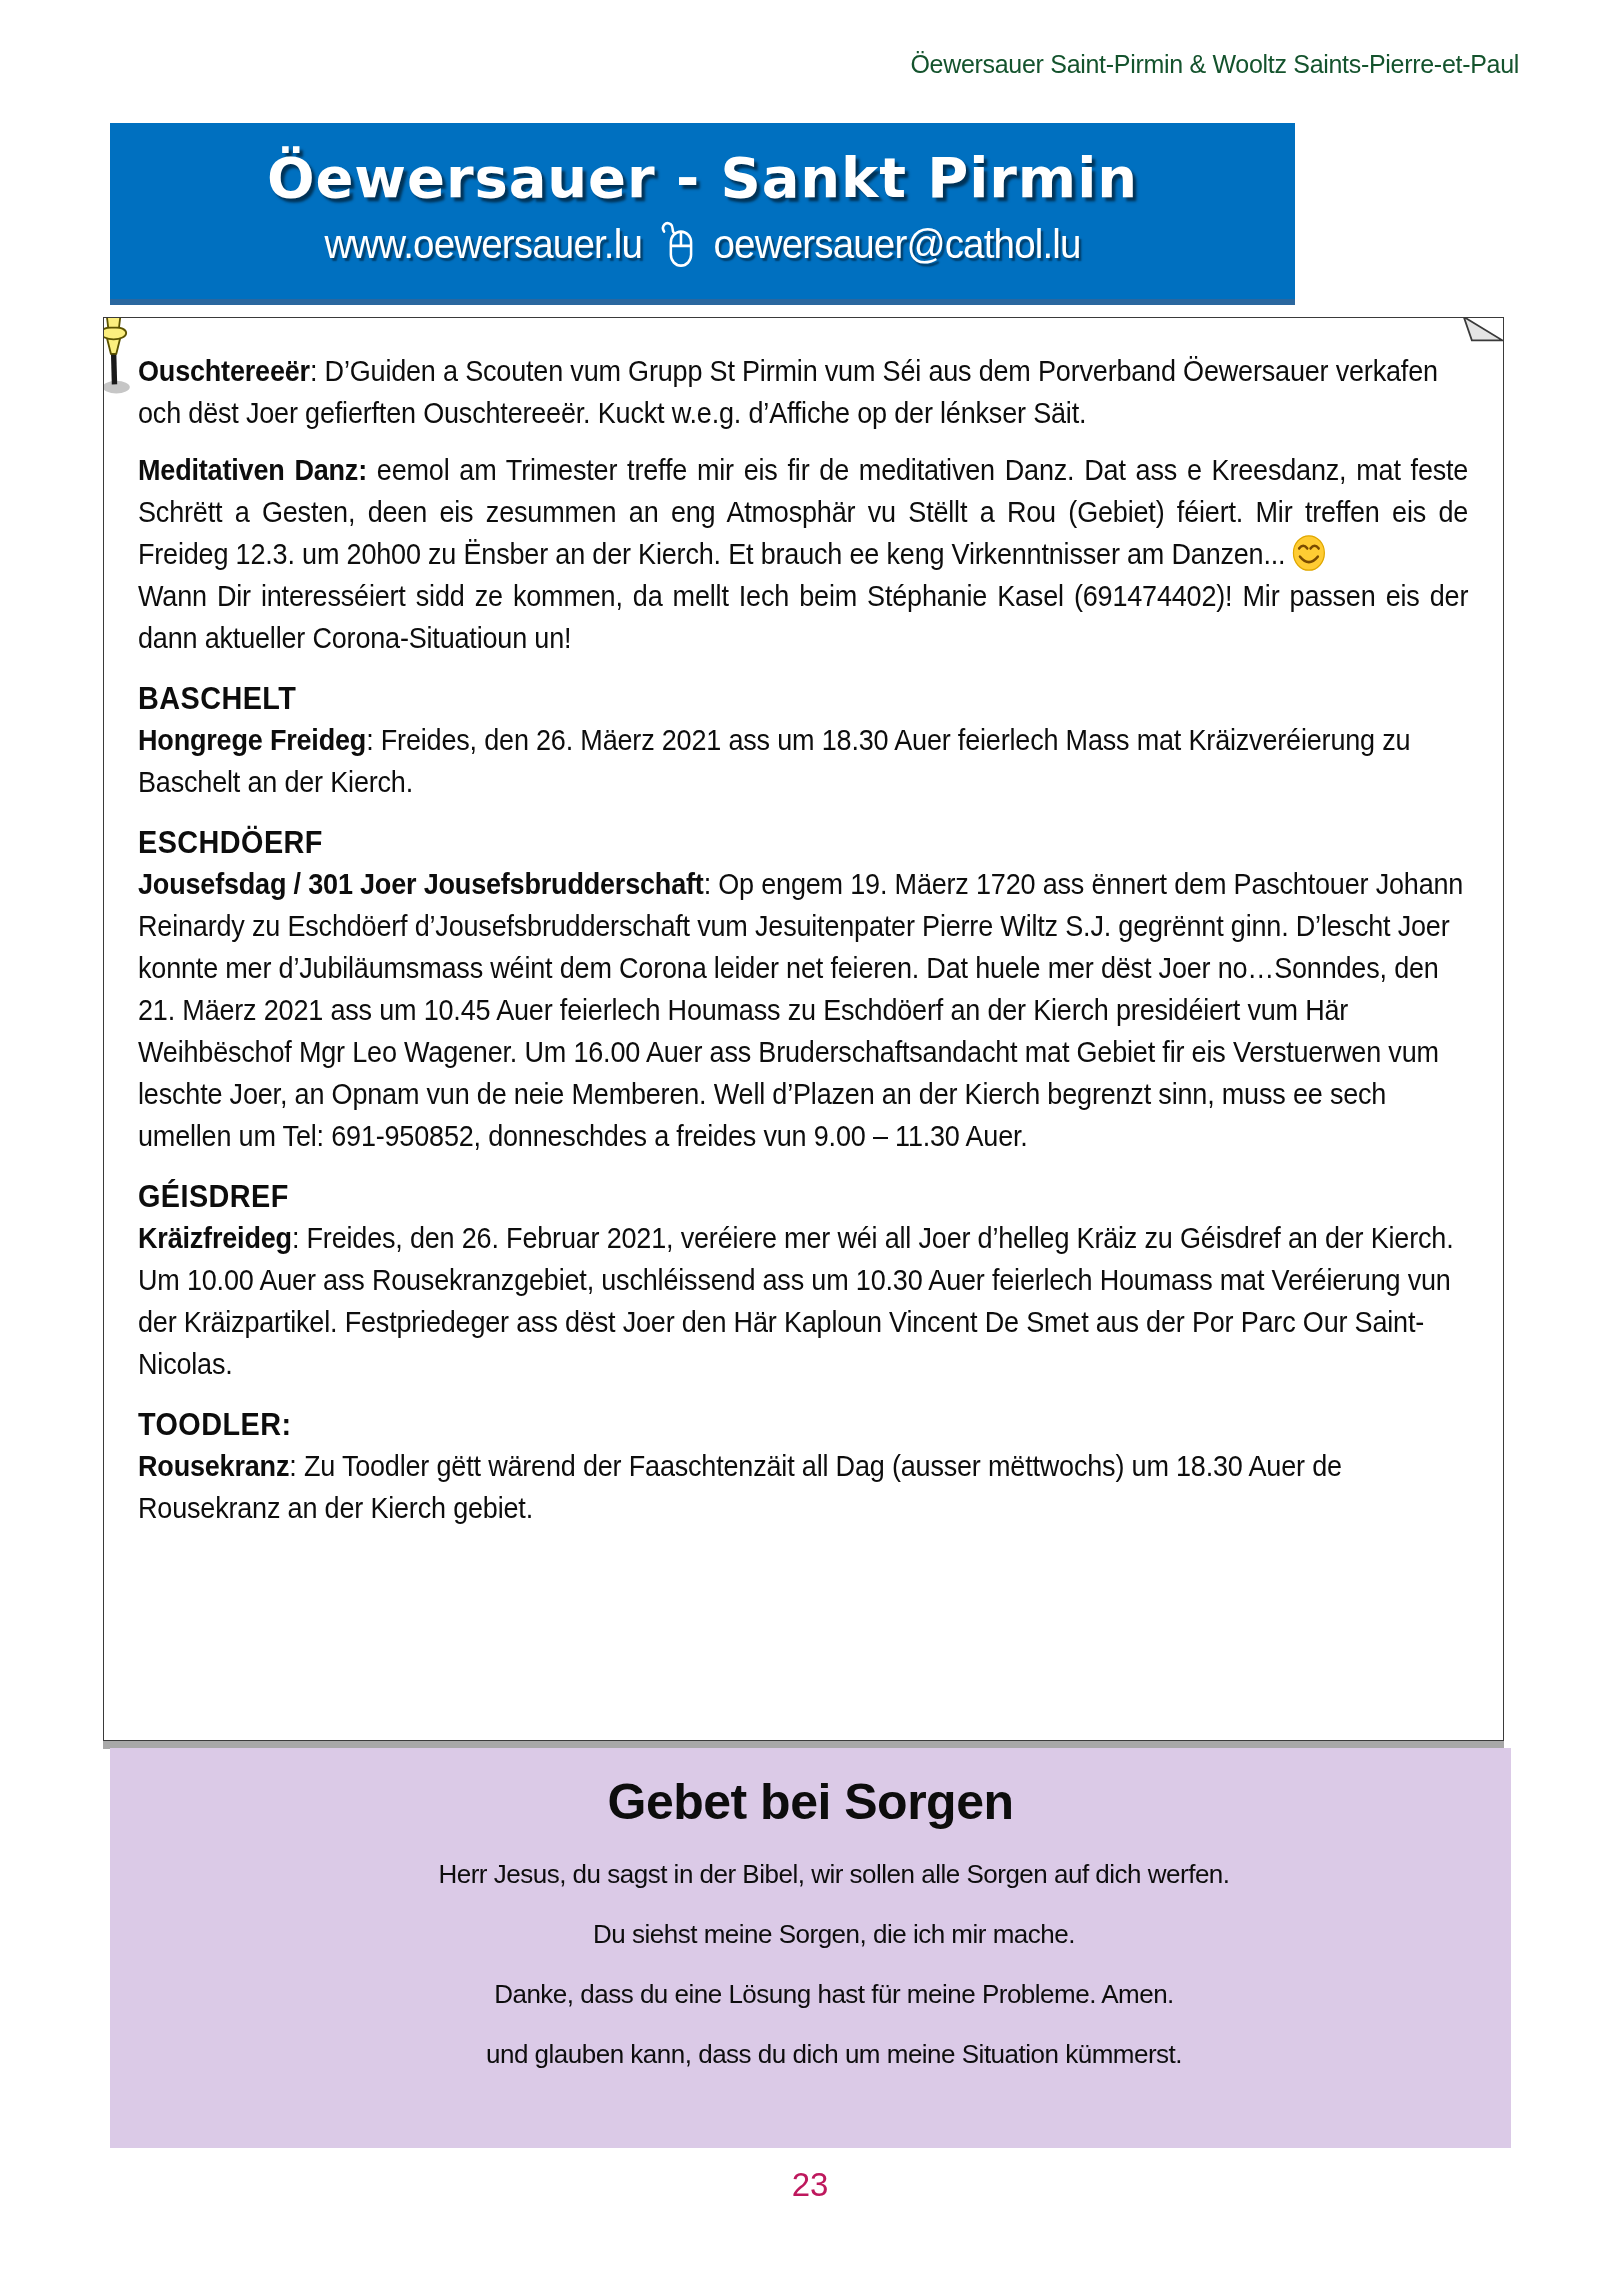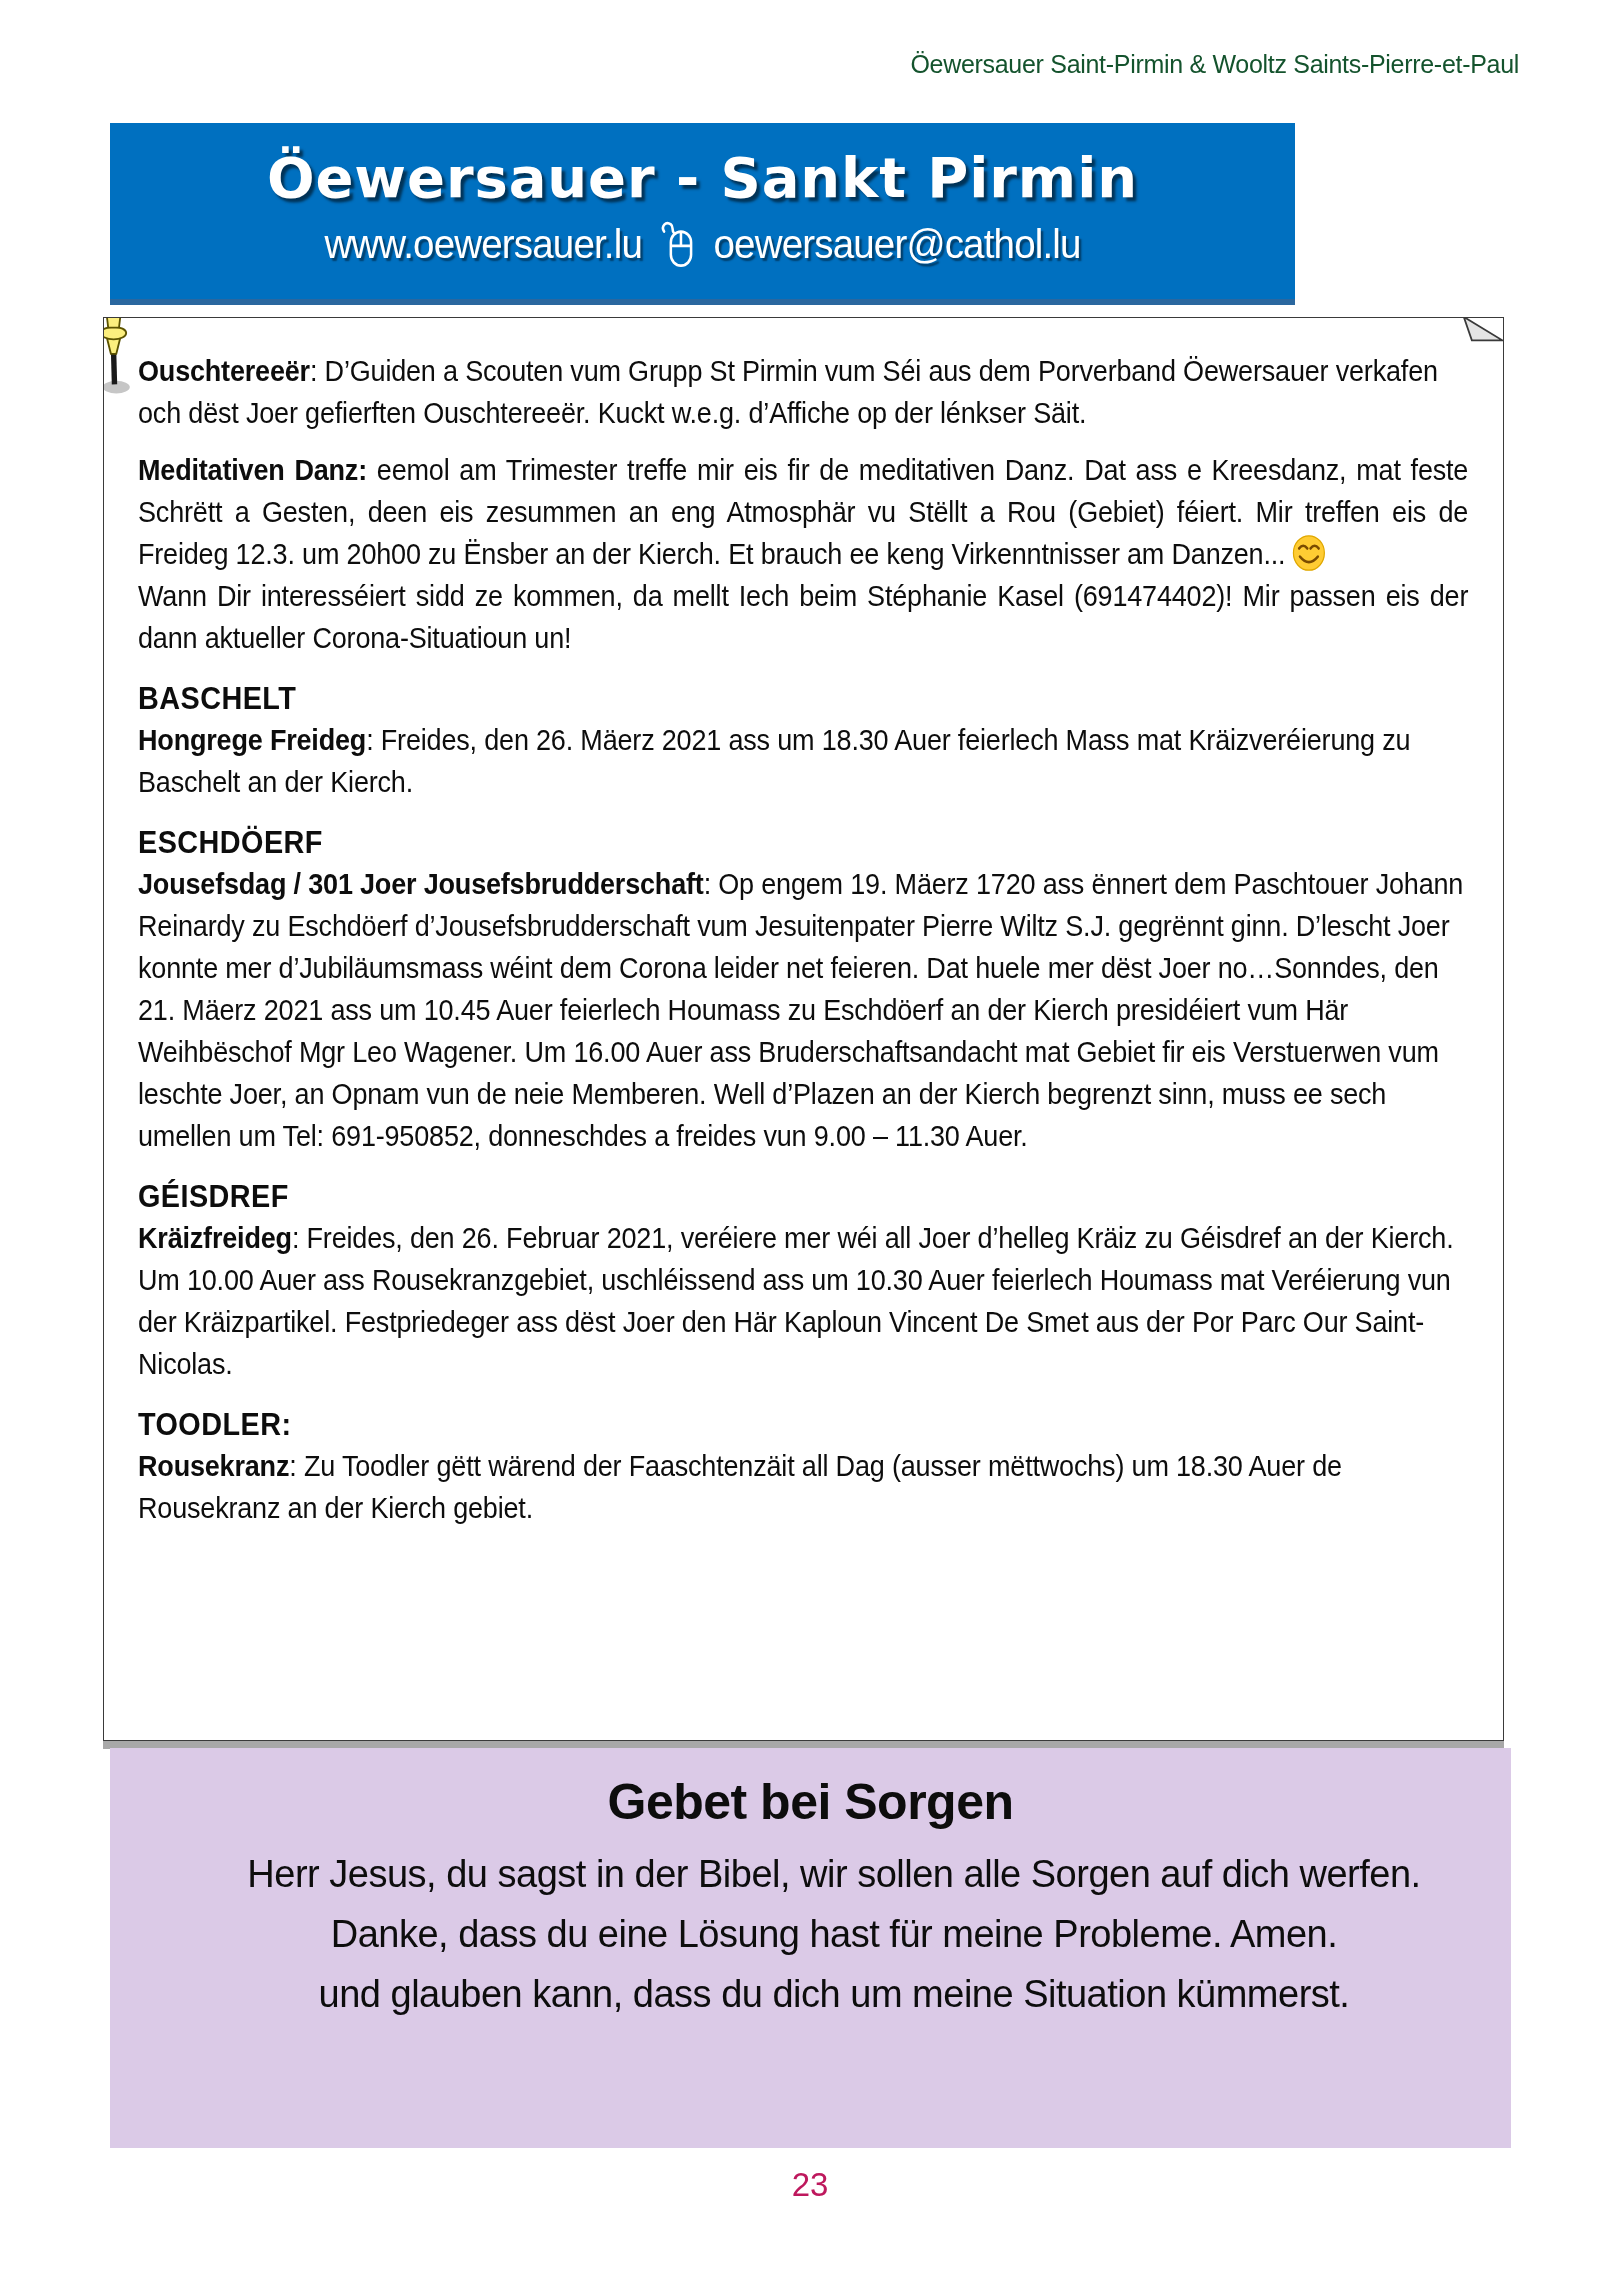--- a/index.html
+++ b/index.html
@@ -70,21 +70,21 @@
   .emoji{vertical-align:-8px;margin-left:7.2px;}
   
   .prayer-box{
     position:absolute;left:110px;top:1748px;width:1401px;height:400px;
     background:#DBCAE7;text-align:center;color:#0d0d0d;
   }
   .prayer-title{
     margin-top:25px;font-size:50px;font-weight:bold;letter-spacing:-0.5px;
   }
   .prayer-line{
-    font-size:38px;line-height:60px;letter-spacing:-0.5px;margin-left:47px;
+    font-size:26px;line-height:60px;letter-spacing:-0.5px;margin-left:47px;
   }
   .prayer-lines{margin-top:12.6px;}
   
   .page-num{
     position:absolute;top:2166px;left:0;width:100%;
     text-align:center;font-size:33px;color:#be185d;
   }
 </style>
 </head>
 <body>
@@ -147,20 +147,21 @@
       <div class="sec-head">TOODLER:</div>
       <p class="para"><b>Rousekranz</b><span>: Zu Toodler gëtt wärend der Faaschtenzäit all Dag (ausser mëttwochs) um 18.30 Auer de Rousekranz an der Kierch gebiet.</span></p>
 
     </div>
   </div>
 
   <div class="prayer-box">
     <div class="prayer-title">Gebet bei Sorgen</div>
     <div class="prayer-lines">
       <div class="prayer-line">Herr Jesus, du sagst in der Bibel, wir sollen alle Sorgen auf dich werfen.</div>
+      <div class="prayer-line">Du siehst meine Sorgen, die ich mir mache.</div>
       <div class="prayer-line">Danke, dass du eine Lösung hast für meine Probleme. Amen.</div>
       <div class="prayer-line">und glauben kann, dass du dich um meine Situation kümmerst.</div>
     </div>
   </div>
 
   <div class="page-num">23</div>
 
 </div>
 
 

